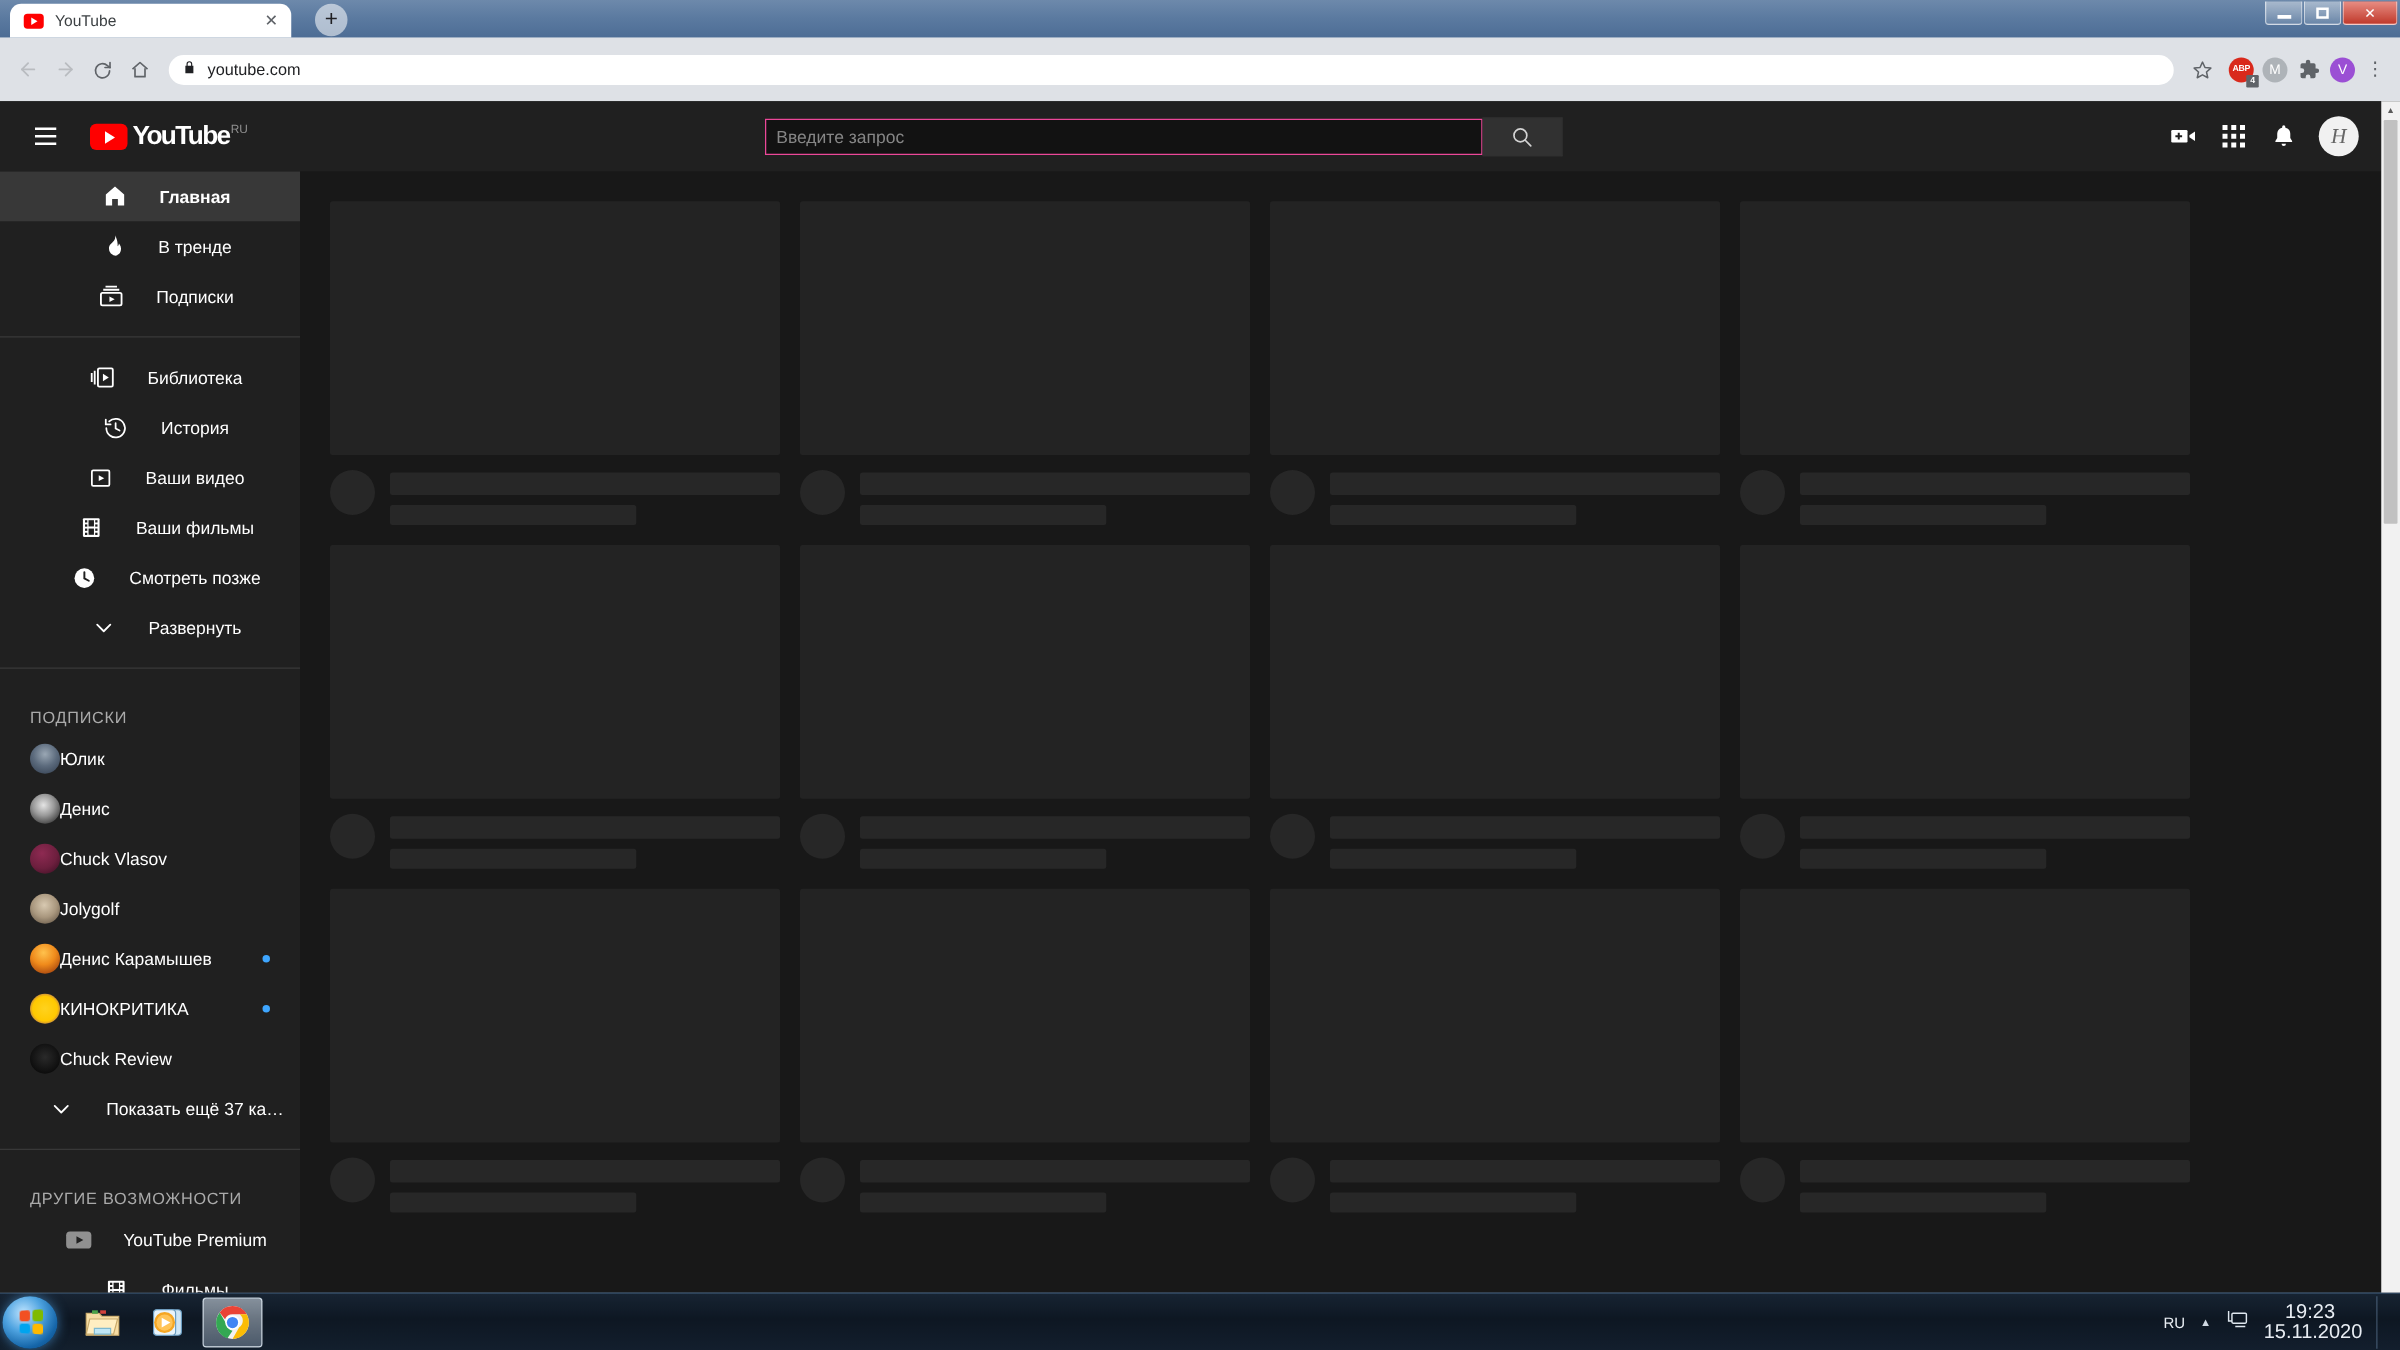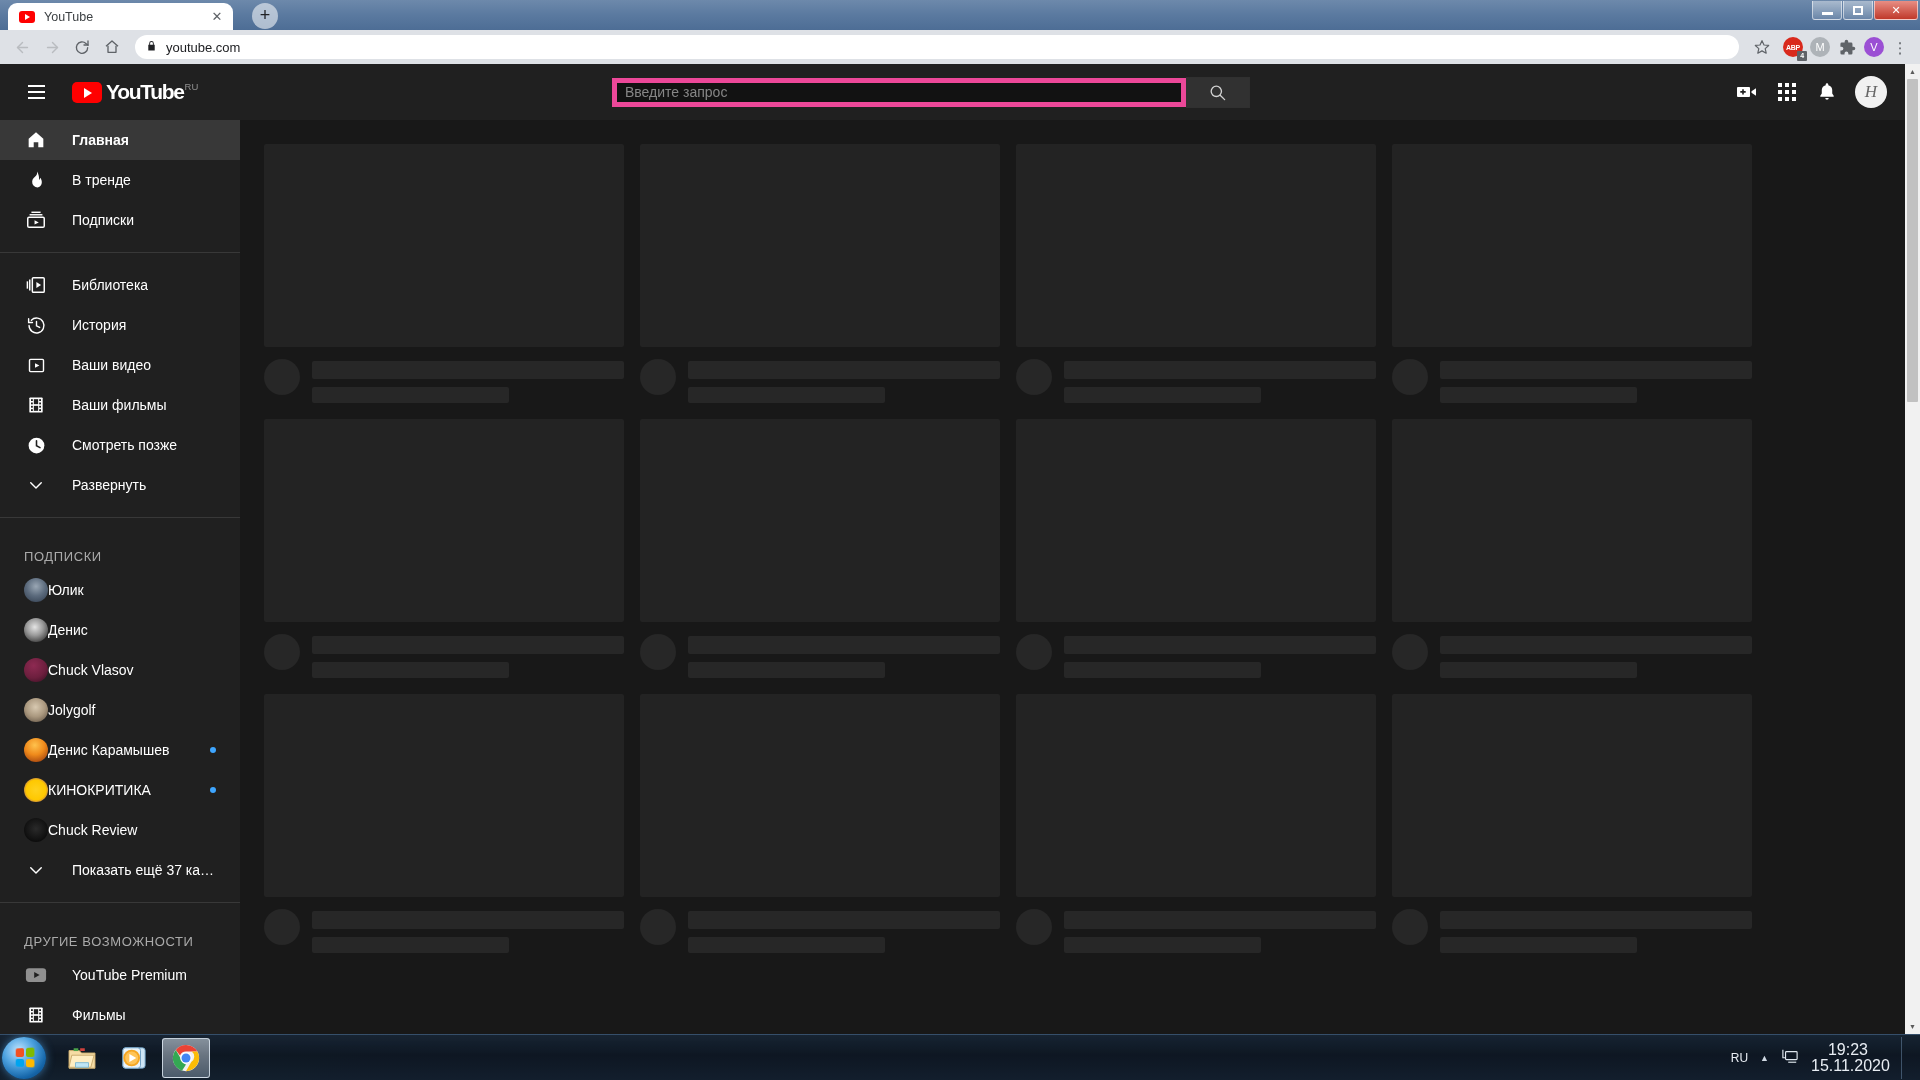--- a/index.html
+++ b/index.html
@@ -66,21 +66,21 @@
     display: flex; align-items: center; justify-content: center;
     color: #fff; font-size: 11px;
     background: linear-gradient(180deg, rgba(255,255,255,.42), rgba(255,255,255,.12));
   }
   #wincontrols .close { background: linear-gradient(180deg,#e88e84,#c0392b); width: 44px; }
   #wincontrols .min i{display:block;width:11px;height:3px;background:#fff;margin-top:7px;}
   #wincontrols .max i{display:block;width:10px;height:9px;border:2px solid #fff;}
 
   
   #toolbar {
-    height: 34px; background: #dee1e6;
+    height: 51px; background: #dee1e6;
     display: flex; align-items: center; padding: 0 8px; gap: 2px;
   }
   .navbtn {
     width: 28px; height: 28px; border-radius: 50%;
     display: flex; align-items: center; justify-content: center;
     color: #5f6368;
   }
   .navbtn.disabled { color: #b9bcc0; }
   #omnibox {
     flex: 1; height: 24px; margin: 0 7px; background: #fff; border-radius: 13px;
@@ -113,21 +113,21 @@
     width: 30px; height: 21px; background: #ff0000; border-radius: 5px;
     display: flex; align-items: center; justify-content: center; margin-top: 1px;
   }
   #yt-logo .mark i { width:0;height:0;border-left:8px solid #fff;border-top:5px solid transparent;border-bottom:5px solid transparent;margin-left:2px;}
   #yt-logo .word { color: #fff; font-size: 21px; font-weight: bold; letter-spacing: -1.3px; margin-left: 4px; line-height: 22px;}
   #yt-logo .cc { color: #909090; font-size: 9.5px; margin-left: 1px; line-height: 11px; }
 
   #search-wrap { position: absolute; left: 612px; display: flex; align-items: center; }
   #search-input {
     width: 574px; height: 29px; background: #121212;
-    border: 5px solid #ec4899; padding: 0 8px;
+    border: 1px solid #ec4899; padding: 0 8px;
     color: #fff; font-size: 14px; font-family: inherit; outline: none;
   }
   #search-input::placeholder { color: #868686; }
   #search-btn {
     width: 64px; height: 31px; background: #313131; border: 1px solid #303030;
     border-left: none; display: flex; align-items: center; justify-content: center;
   }
   #mast-right { position: absolute; right: 18px; display: flex; align-items: center; gap: 16px; }
   .mast-icon { width: 24px; height: 24px; display: flex; align-items: center; justify-content: center; color: #fff; }
   #avatar {
@@ -136,21 +136,21 @@
     color: #666; font-size: 17px; font-style: italic; font-family: "Liberation Serif", serif;
   }
 
   
   #guide {
     position: absolute; left: 0; top: 56px; width: 240px; bottom: 0;
     background: #202020; overflow: hidden; z-index: 10;
   }
   .g-item {
     height: 40px; display: flex; align-items: center; padding-left: 24px; gap: 24px;
-    color: #fff; font-size: 14px;
+    color: #fff; font-size: 14px; justify-content: center;
   }
   .g-item.active { background: #383838; font-weight: bold; }
   .g-icon { width: 24px; height: 24px; display:flex;align-items:center;justify-content:center;flex:none; color:#fff; }
   .g-label { white-space: nowrap; overflow: hidden; }
   .g-sep { height: 1px; background: #383838; margin: 12px 0; }
   .g-title {
     padding: 16px 0 4px 24px; color: #aaa; font-size: 13px; text-transform: uppercase;
     letter-spacing: .6px; height: 40px; display:flex; align-items:center;
   }
   .sub-item { height: 40px; display: flex; align-items: center; padding: 0 24px 0 24px; color: #fff; font-size: 14px; }

